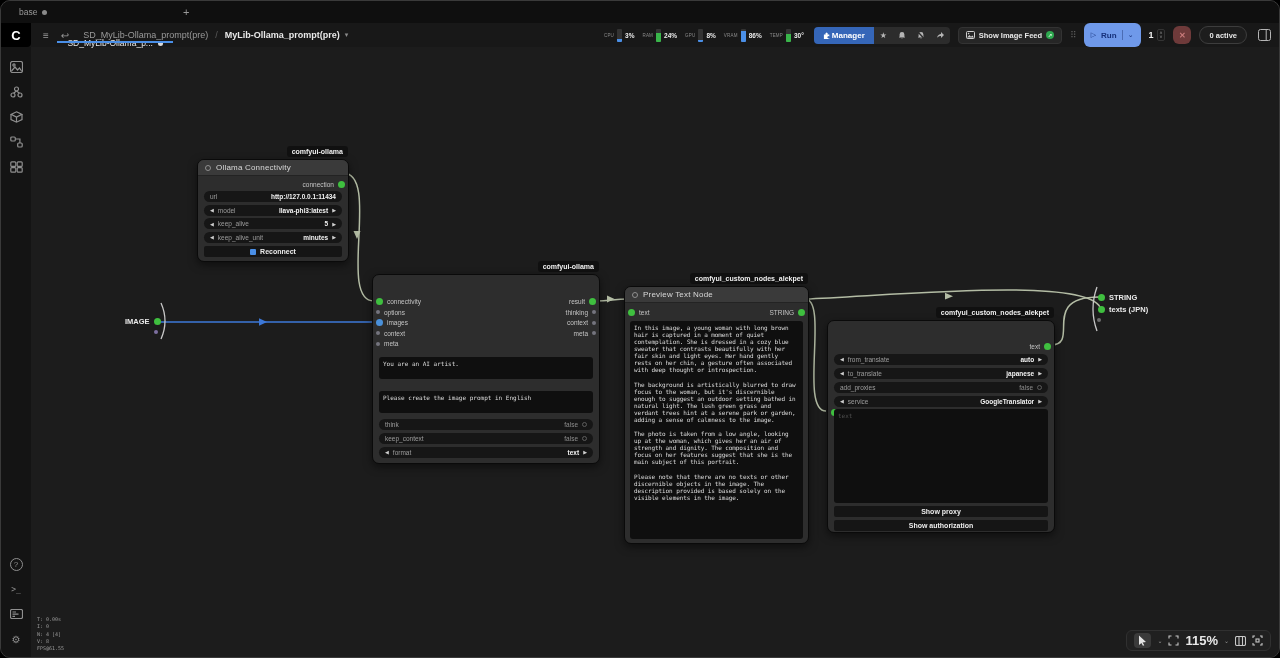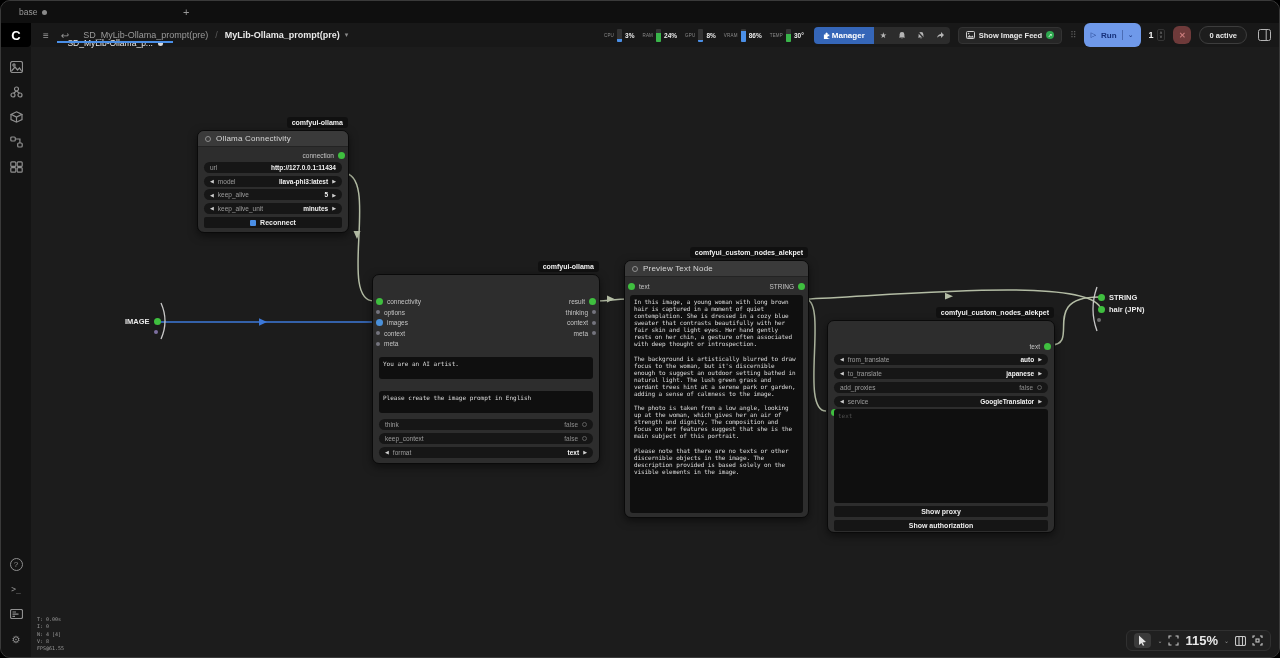--- a/index.html
+++ b/index.html
@@ -310,21 +310,21 @@
     <path d="M606,294.6 L606,301.4 L613.5,298 Z" fill="#b3bca4"></path>
 
     <path d="M804,298 C900,294 1082,276 1099,306" stroke="#b3bca4" stroke-width="1.5" fill="none"></path>
     <path d="M944,291.8 L944,298.6 L952,295.2 Z" fill="#b3bca4"></path>
 
     <path d="M804,298 C828,298 798,410 825,410" stroke="#b3bca4" stroke-width="1.5" fill="none"></path>
 
     <path d="M1050,344 C1080,344 1038,296 1098,296" stroke="#b3bca4" stroke-width="1.5" fill="none"></path>
   </svg>
 
-  <div class="node" style="left:196px; top:129px; width:152px; height:103px;">
+  <div class="node" style="left:196px; top:158px; width:152px; height:103px;">
     <div class="node-badge">comfyui-ollama</div>
     <div class="node-header">
       <span class="collapse-dot"></span>
       <span class="node-title">Ollama Connectivity</span>
     </div>
     <div class="slot out" style="top:20px;">
       <span class="dot on green"></span>
       <span>connection</span>
     </div>
     <div class="widget" style="top:31px;">
@@ -406,21 +406,21 @@
       <span class="toggle-circle"></span>
     </div>
     <div class="widget" style="top:171.5px;">
       <span class="w-arrow">◀</span>
       <span class="w-name">format</span>
       <span class="w-value">text</span>
       <span class="w-arrow">▶</span>
     </div>
   </div>
 
-  <div class="node" style="left:623px; top:259px; width:185px; height:258px;">
+  <div class="node" style="left:623px; top:285px; width:185px; height:258px;">
     <div class="node-badge">comfyui_custom_nodes_alekpet</div>
     <div class="node-header">
       <span class="collapse-dot"></span>
       <span class="node-title">Preview Text Node</span>
     </div>
     <div class="slot in" style="top:21px;">
         <span class="dot on green"></span>
         <span>text</span>
       </div>
     <div class="slot out" style="top:21px;">
@@ -486,21 +486,21 @@
 
   <svg class="bracket" style="left:1086px; top:284px;" width="12" height="48">
     <path d="M10,2 Q2,24 10,46" stroke="#c8c8c8" stroke-width="1.3" fill="none"></path>
   </svg>
   <div class="mini" style="left:1097px; top:292px;">
     <span class="dot on green"></span>
     <span>STRING</span>
   </div>
   <div class="mini" style="left:1097px; top:304px;">
     <span class="dot on green"></span>
-    <span>hair (JPN)</span>
+    <span>texts (JPN)</span>
   </div>
   <span class="graydot" style="left:1096px; top:317px;"></span>
 
   <div class="perf">
     <div>T: 0.00s</div>
     <div>I: 0</div>
     <div>N: 4 [4]</div>
     <div>V: 8</div>
     <div>FPS@61.55</div>
   </div>

